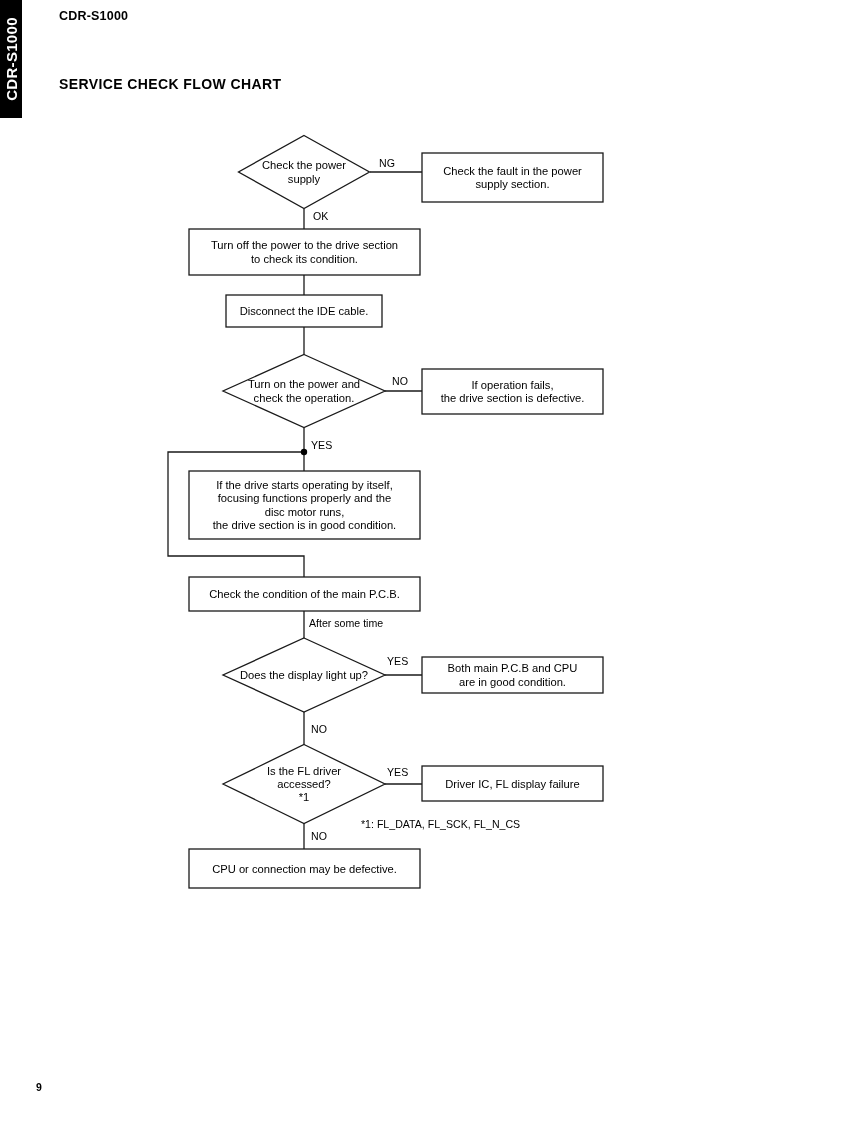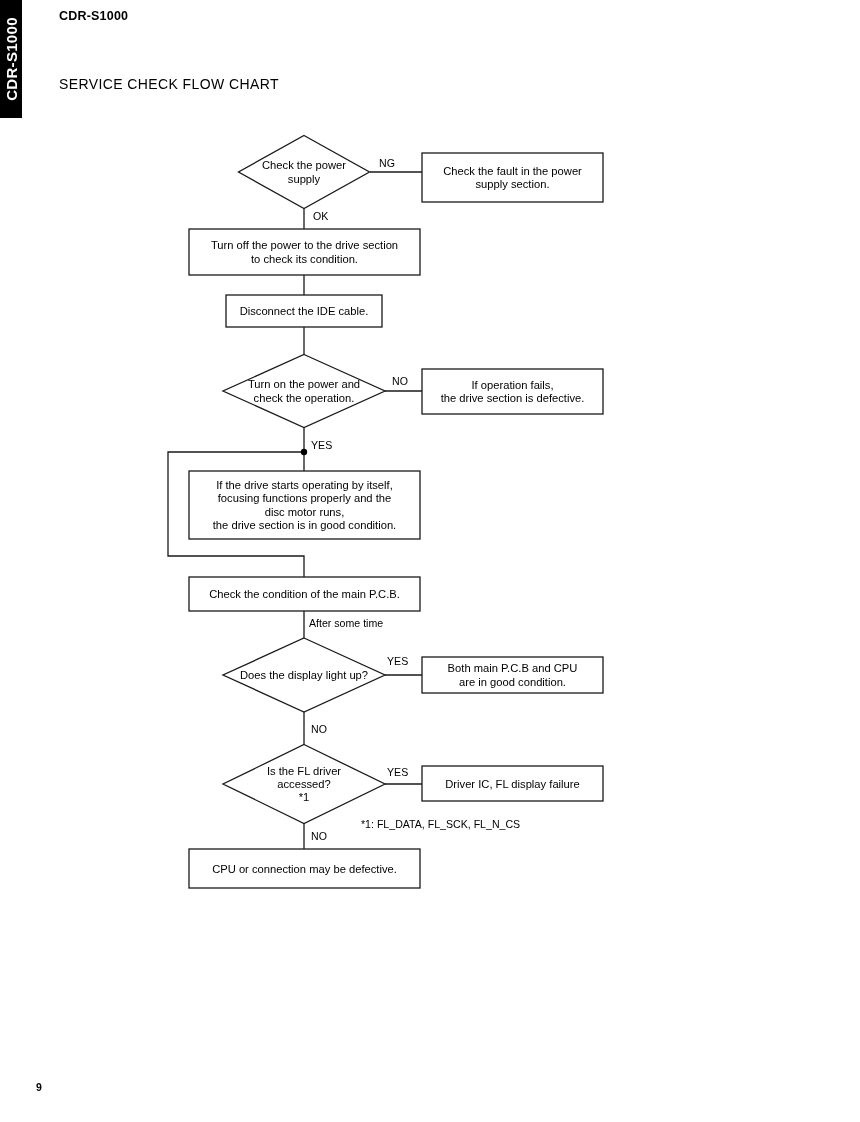--- a/index.html
+++ b/index.html
@@ -46,21 +46,21 @@
     top: 9px;
     font-size: 12.5px;
     font-weight: bold;
     letter-spacing: 0.2px;
   }
   #page-title {
     position: absolute;
     left: 59px;
     top: 76px;
     font-size: 14px;
-    font-weight: normal;
+    font-weight: bold;
     letter-spacing: 0.4px;
   }
 
   
   #page-number {
     position: absolute;
     left: 36px;
     top: 1081px;
     font-size: 10.5px;
     font-weight: bold;

